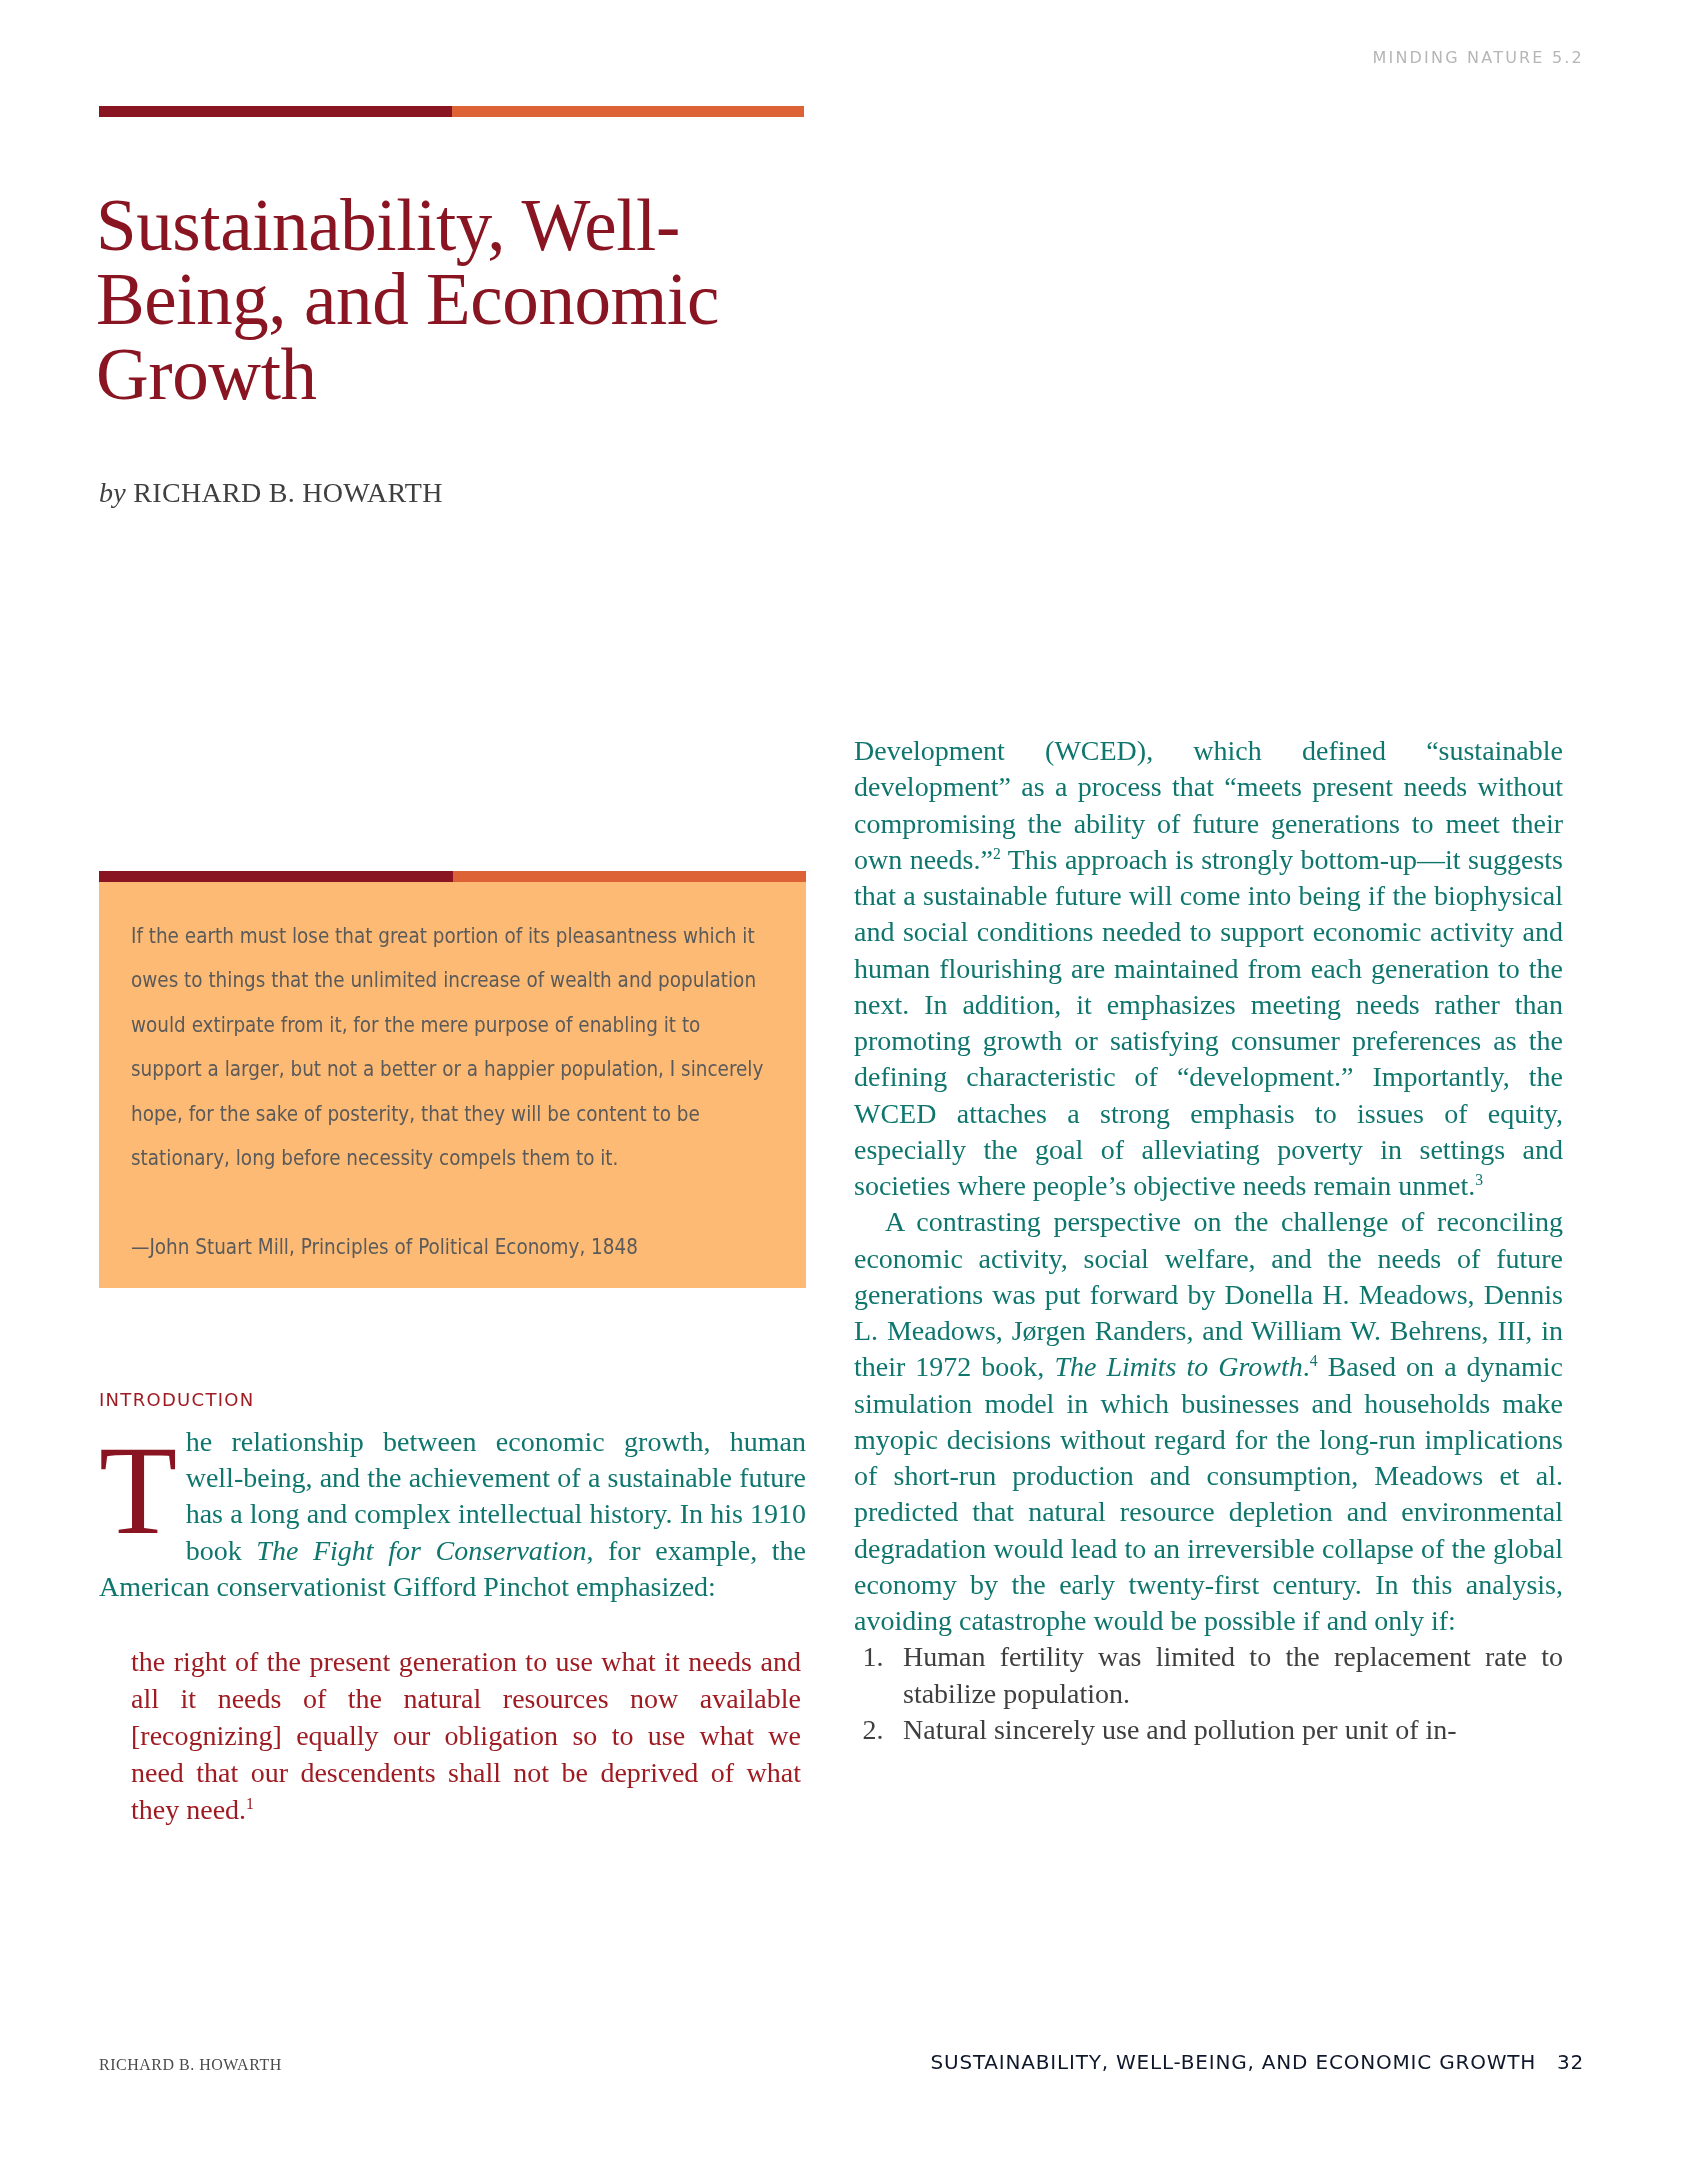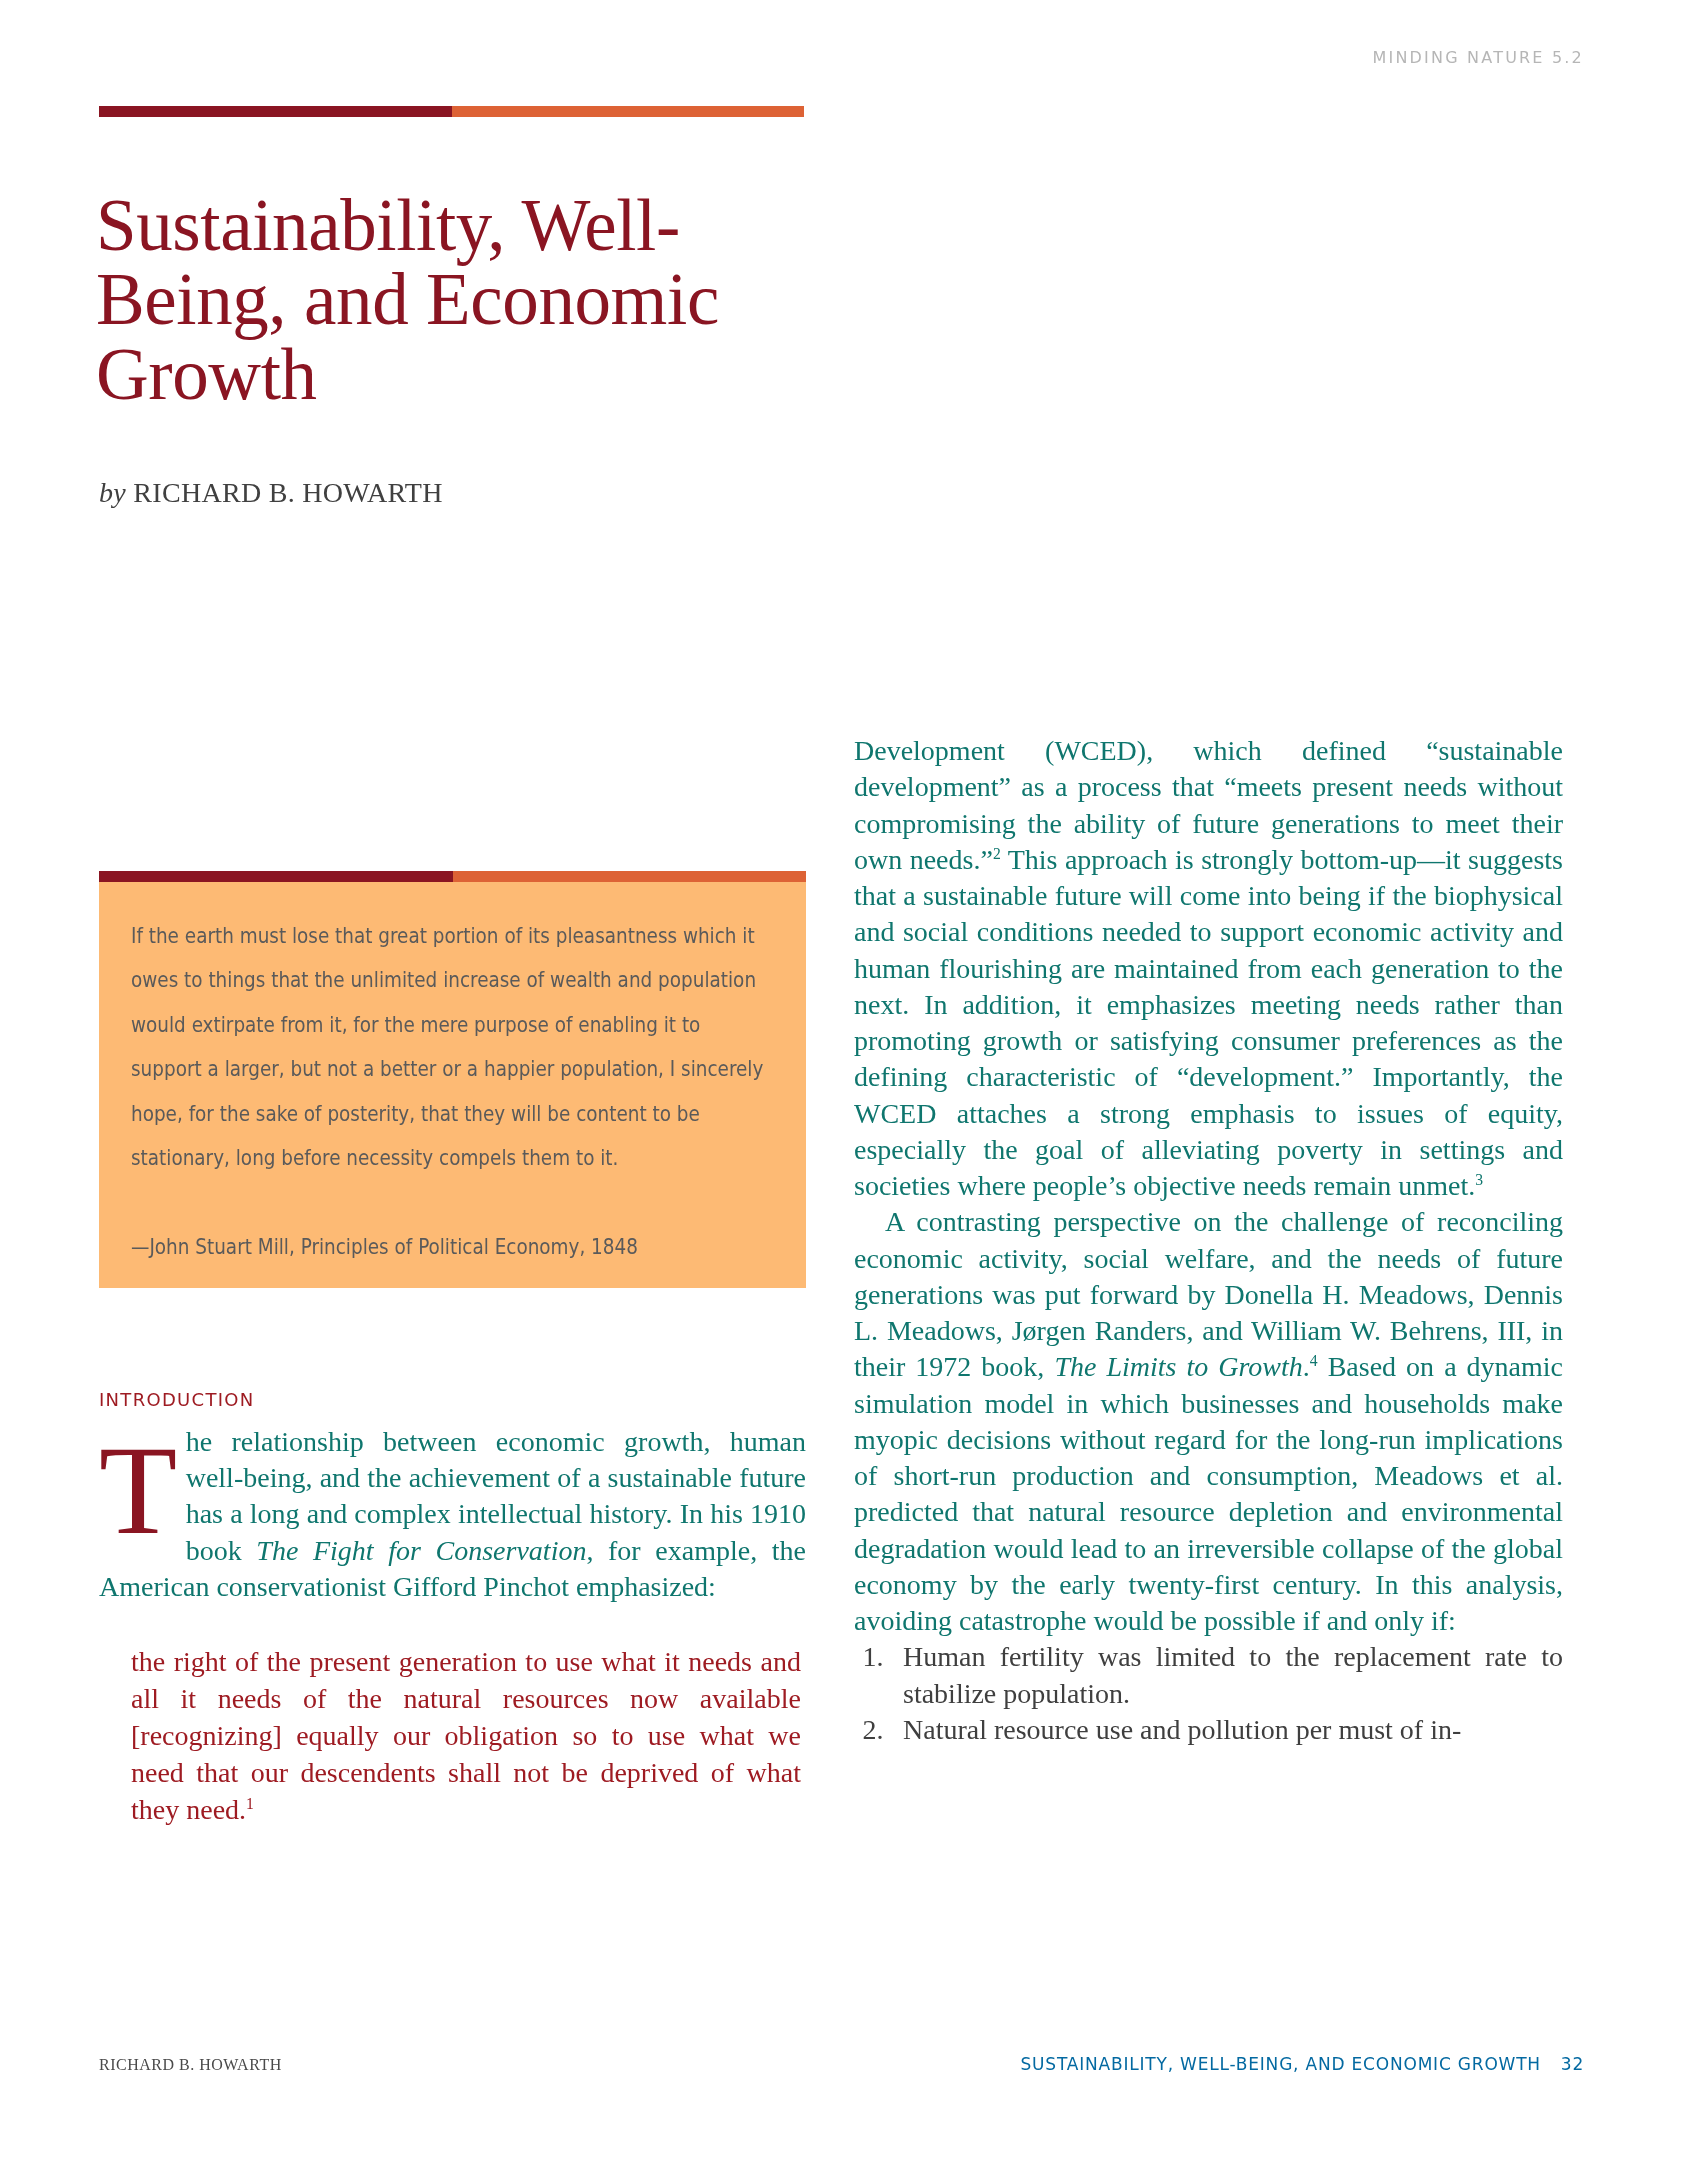--- a/index.html
+++ b/index.html
@@ -200,23 +200,23 @@
     letter-spacing: 0.5px;
     color: #4a4a4a;
     text-transform: uppercase;
     white-space: nowrap;
   }
   .footer-right {
     position: absolute;
     right: 101px;
     bottom: 107px;
     font-family: "DejaVu Sans", "Liberation Sans", sans-serif;
-    font-size: 17px;
+    font-size: 20px;
     letter-spacing: 0.8px;
-    color: #0369a1;
+    color: #0f172a;
     text-transform: uppercase;
     white-space: nowrap;
   }
   .footer-right .page-num {
     margin-left: 13.6px;
   }
 </style>
 </head>
 <body>
 
@@ -262,21 +262,21 @@
   <div class="col-right">
     <p class="body-p">Development (WCED), which defined “sustainable development” as a process that “meets present needs without compromising the ability of future generations to meet their own needs.”<sup>2</sup> This approach is strongly bottom-up—it suggests that a sustainable future will come into being if the biophysical and social conditions needed to support economic activity and human flourishing are maintained from each generation to the next. In addition, it emphasizes meeting needs rather than promoting growth or satisfying consumer preferences as the defining characteristic of “development.” Importantly, the WCED attaches a strong emphasis to issues of equity, especially the goal of alleviating poverty in settings and societies where people’s objective needs remain unmet.<sup>3</sup></p>
     <p class="body-p">A contrasting perspective on the challenge of reconciling economic activity, social welfare, and the needs of future generations was put forward by Donella H. Meadows, Dennis L. Meadows, Jørgen Randers, and William W. Behrens, III, in their 1972 book, <i>The Limits to Growth</i>.<sup>4</sup> Based on a dynamic simulation model in which businesses and households make myopic decisions without regard for the long-run implications of short-run production and consumption, Meadows et al. predicted that natural resource depletion and environmental degradation would lead to an irreversible collapse of the global economy by the early twenty-first century. In this analysis, avoiding catastrophe would be possible if and only if:</p>
     <ol class="num-list">
       <li>
         <span class="num">1.</span>
         <span>Human fertility was limited to the replacement rate to stabilize population.</span>
       </li>
       <li>
         <span class="num">2.</span>
-        <span>Natural resource use and pollution per must of in-</span>
+        <span>Natural sincerely use and pollution per unit of in-</span>
       </li>
     </ol>
   </div>
 
   <div class="footer-left">RICHARD B. HOWARTH</div>
   <div class="footer-right">
     <span>SUSTAINABILITY, WELL-BEING, AND  ECONOMIC GROWTH</span>
     <span class="page-num">32</span>
   </div>
 

